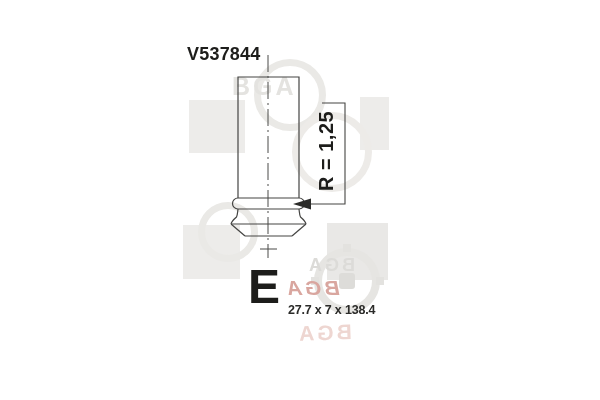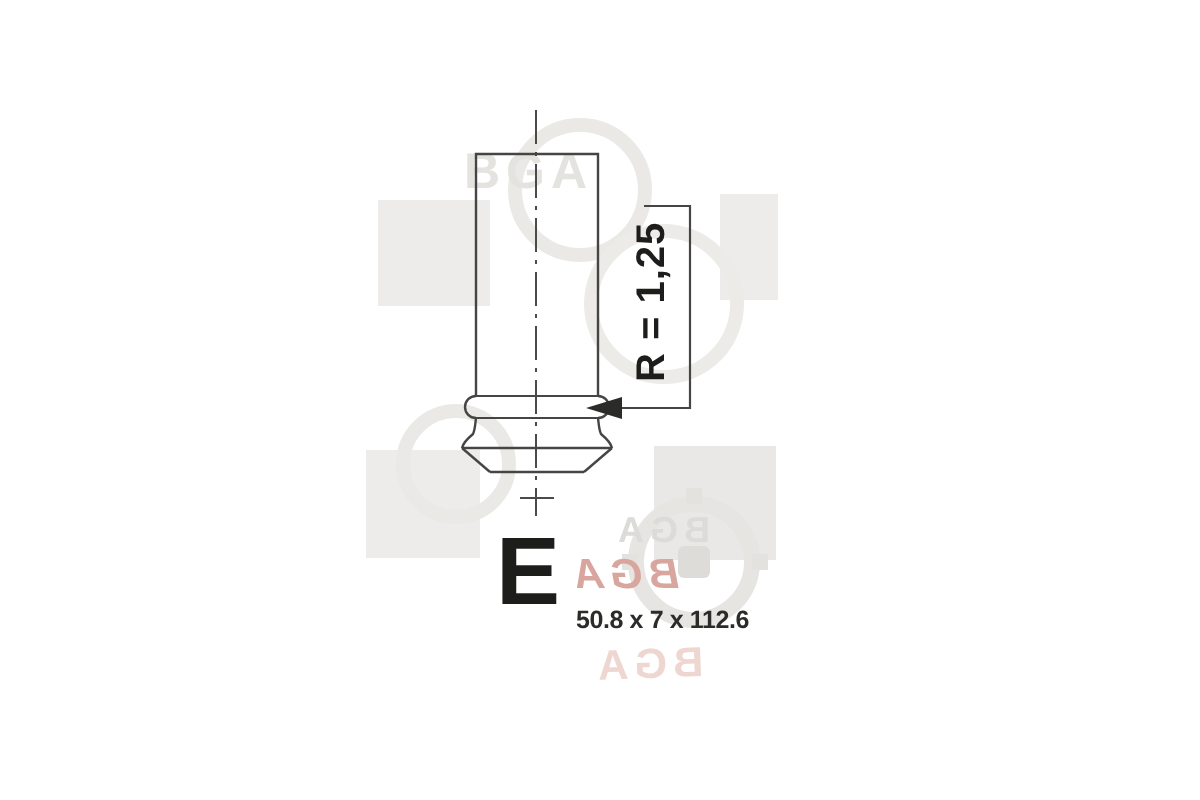--- a/index.html
+++ b/index.html
@@ -82,17 +82,18 @@
     <line x1="231" y1="224" x2="245" y2="236" stroke="#454543" stroke-width="1.2"></line>
     <line x1="306" y1="224" x2="292" y2="236" stroke="#454543" stroke-width="1.2"></line>
     <line x1="245" y1="236" x2="292" y2="236" stroke="#454543" stroke-width="1.2"></line>
 
     <line x1="260" y1="249" x2="277" y2="249" stroke="#4a4a48" stroke-width="1"></line>
 
     <polygon points="293,204 311,198.5 311,209.5" fill="#2b2b29"></polygon>
     <polyline points="311,204 345,204 345,103 322,103" fill="none" stroke="#454543" stroke-width="1.1"></polyline>
   </svg>
 
+  <div class="lbl part-number">V537844</div>
   <div class="lbl radius-label">R = 1,25</div>
   <div class="lbl type-letter">E</div>
-  <div class="lbl dims-label">50.8 x 7 x 112.6</div>
+  <div class="lbl dims-label">27.7 x 7 x 138.4</div>
 
 </div>
 
 </body></html>

